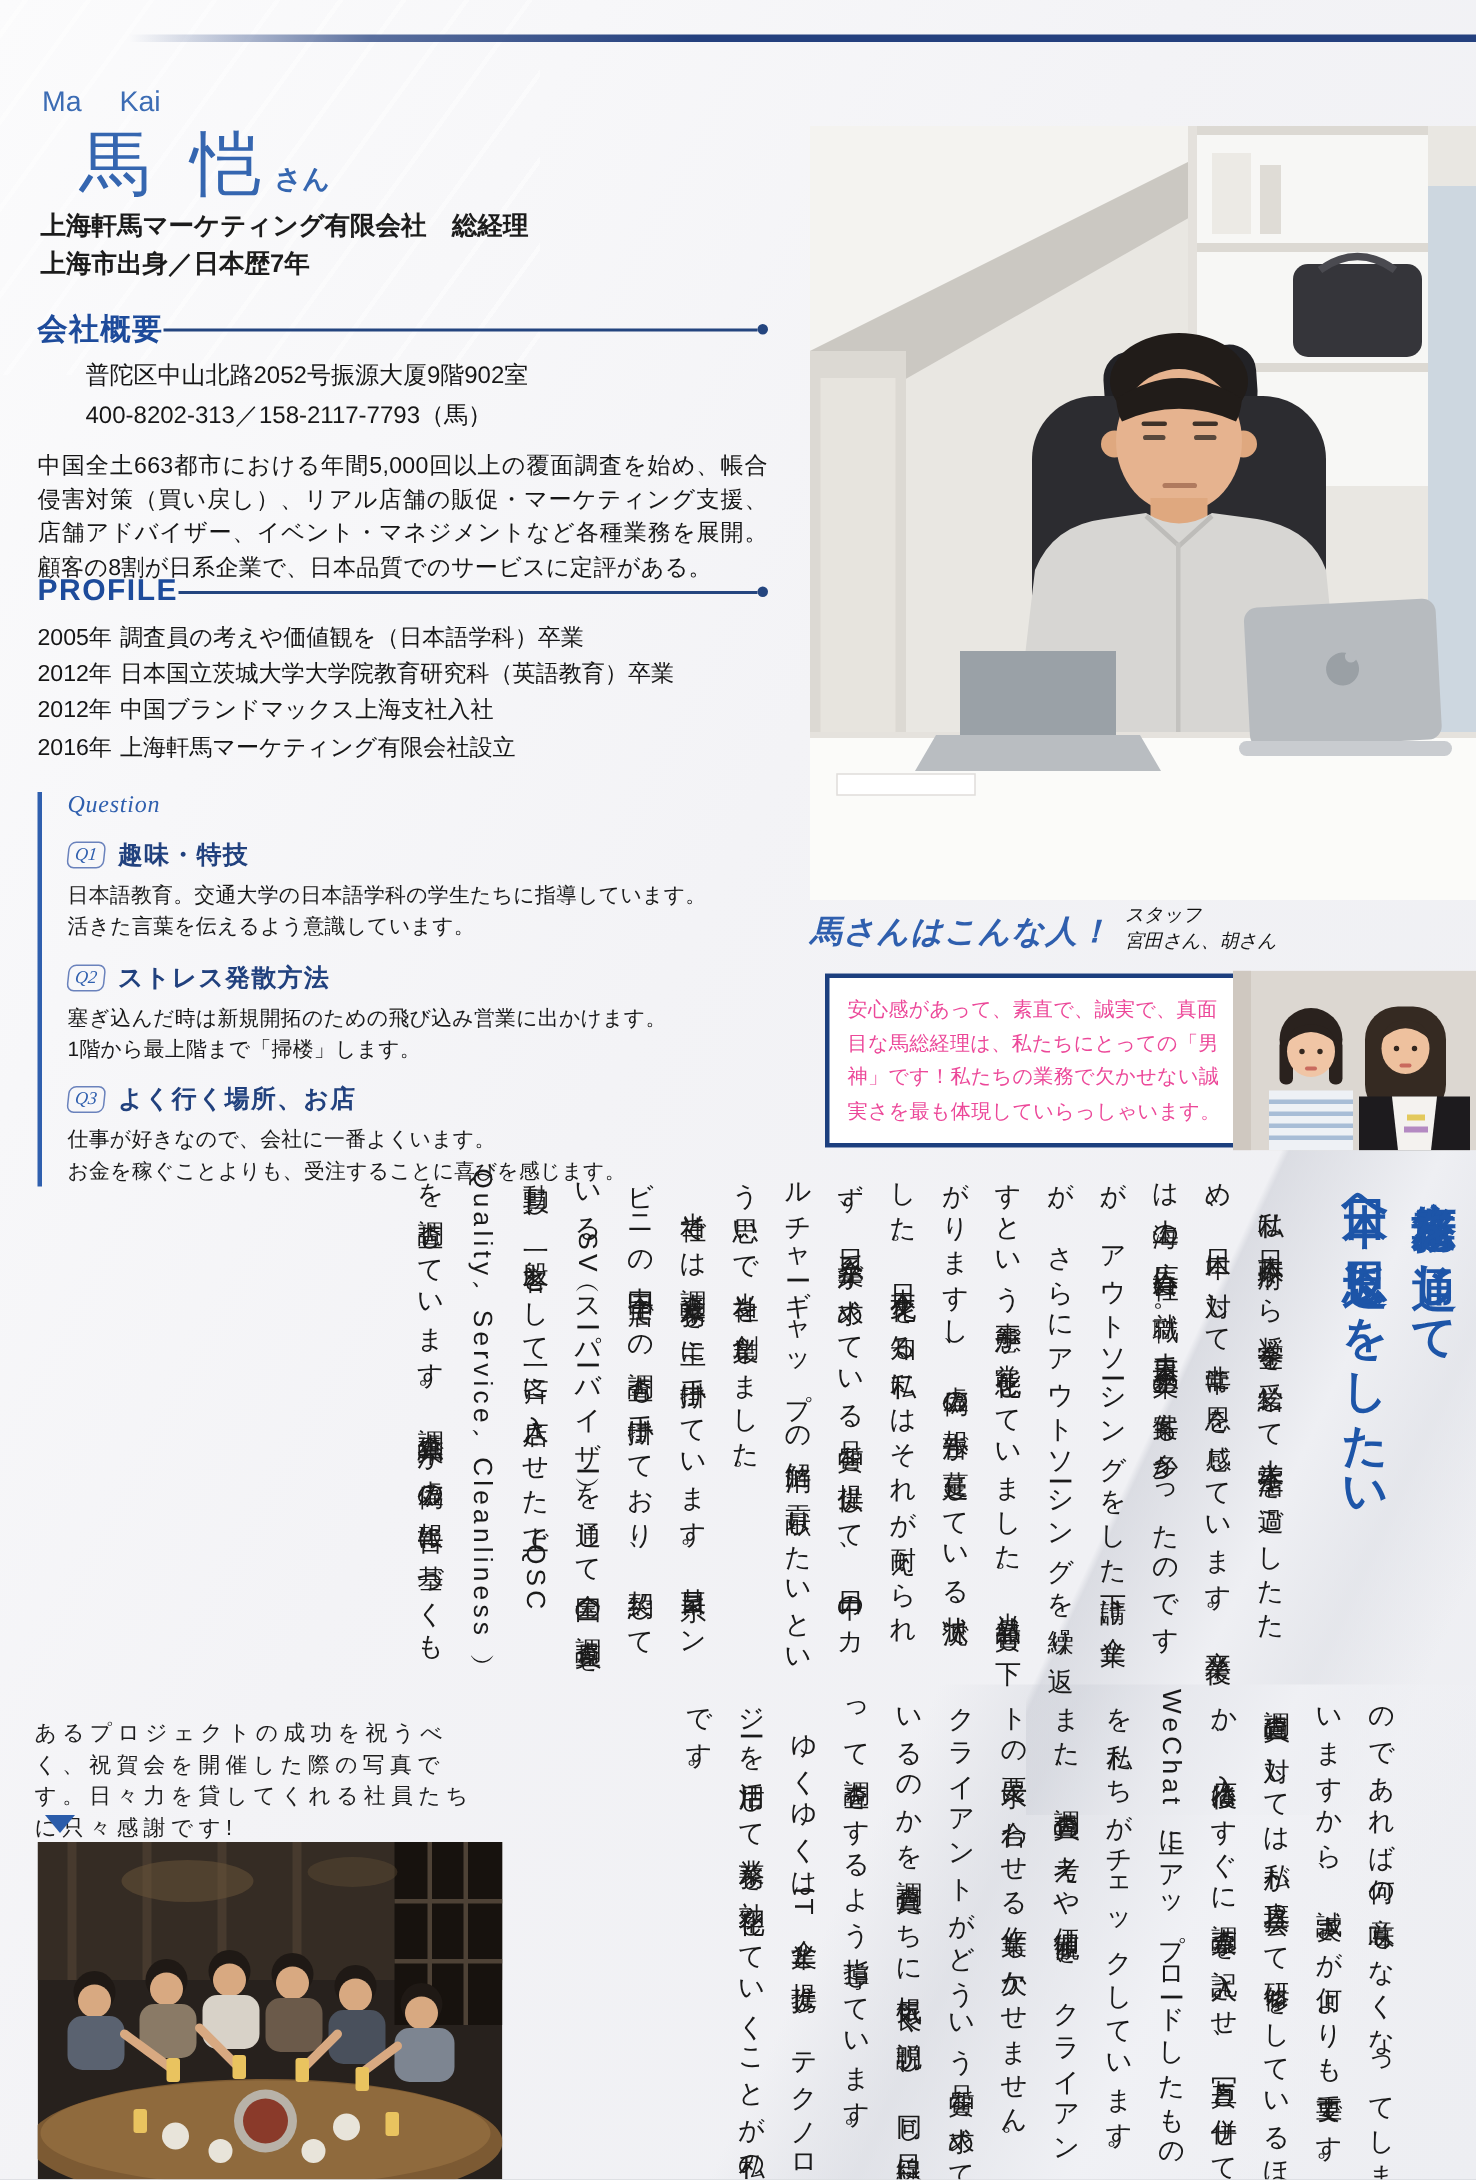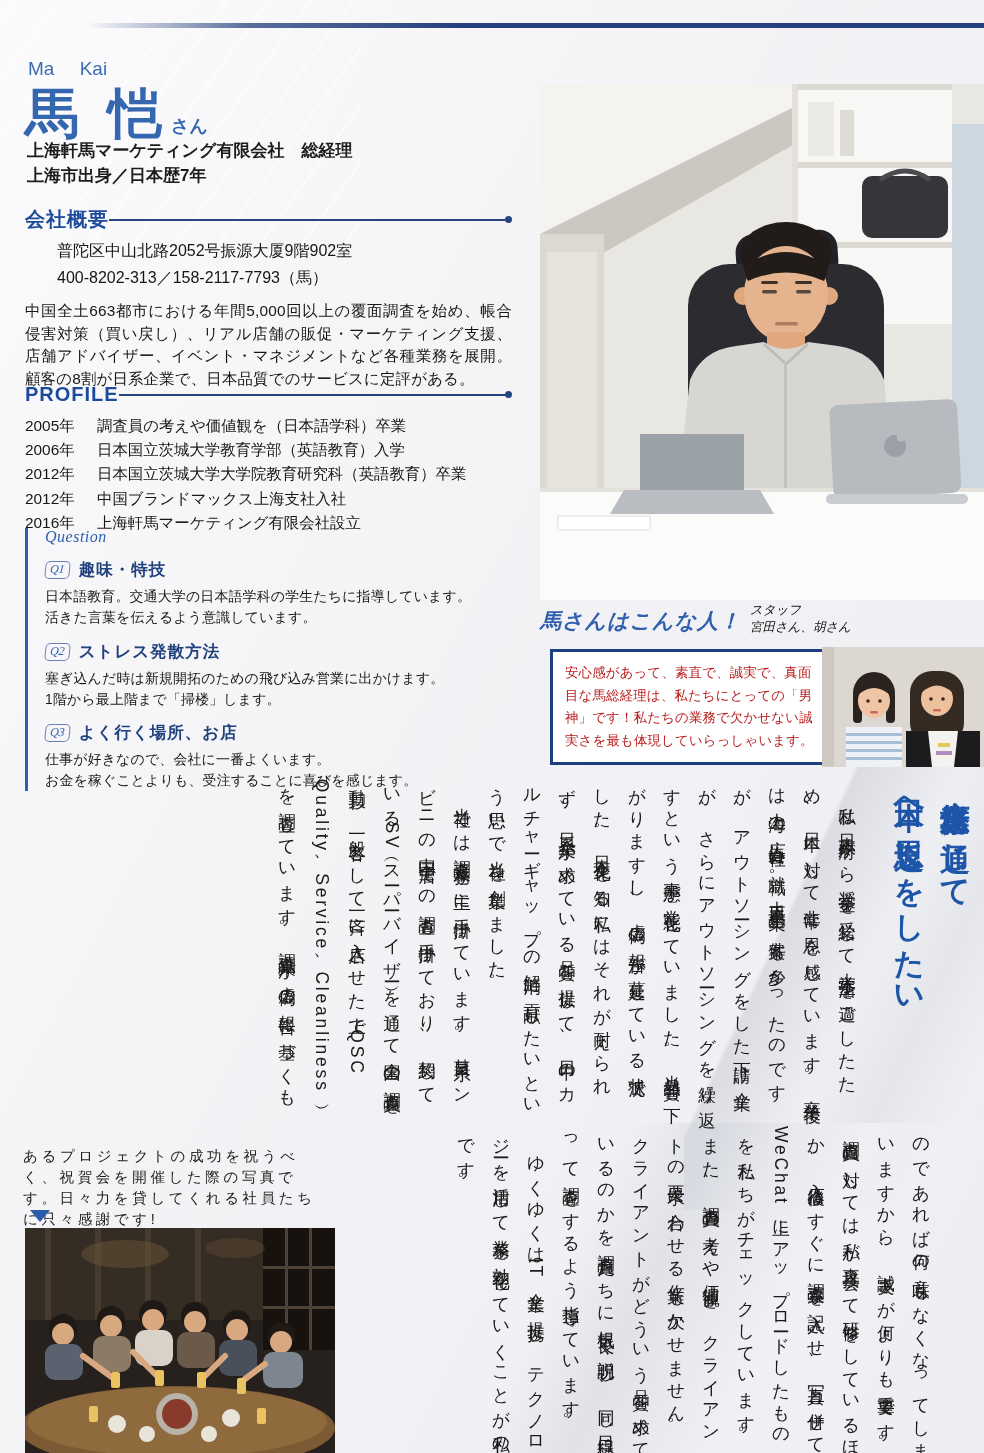--- a/index.html
+++ b/index.html
@@ -15,57 +15,57 @@
     background:linear-gradient(115deg,rgba(0,0,0,0) 38%,rgba(198,201,210,.5) 39%,rgba(238,239,243,.95) 58%,rgba(222,224,230,.6) 72%,rgba(0,0,0,0) 86%);}
   .streak.s-bottomright{right:-40px;bottom:-30px;width:640px;height:360px;
     background:linear-gradient(115deg,rgba(0,0,0,0) 30%,rgba(206,209,217,.45) 42%,rgba(240,241,245,.9) 60%,rgba(0,0,0,0) 78%);}
 
   .top-rule{position:absolute;left:86px;top:23px;width:898px;height:5px;
     background:linear-gradient(to right,rgba(36,64,126,0),rgba(36,64,126,.75) 18%,#24407e 42%);}
 
   
   .kicker{position:absolute;left:28px;top:58px;font-size:19px;color:#3c6cb4;word-spacing:20px;}
   .name-row{position:absolute;left:25px;top:78px;color:#3566b0;white-space:nowrap;}
-  .name-main{font-size:54px;font-weight:700;letter-spacing:7px;}
+  .name-main{font-size:47px;font-weight:400;letter-spacing:7px;margin-left:28px;}
   .name-hono{font-size:18px;font-weight:700;margin-left:2px;}
   .title-line{position:absolute;left:27px;top:139px;font-size:17px;font-weight:600;color:#1c1c1c;}
   .origin-line{position:absolute;left:27px;top:164px;font-size:17px;font-weight:600;color:#1c1c1c;}
 
   .section-head{display:flex;align-items:center;color:#1d4b9b;font-weight:700;font-size:20px;letter-spacing:1px;}
   .sh-rule{flex:1;height:2px;background:#24457f;}
   .sh-dot{width:7px;height:7px;border-radius:50%;background:#24457f;flex:none;}
 
   .company-section{position:absolute;left:25px;top:206px;width:487px;}
   .company-address,.company-phone{font-size:16px;line-height:1.42;color:#161616;margin-top:4px;margin-left:32px;}
   .company-address{margin-top:7px;}
   .company-desc{margin-top:11px;font-size:15.4px;line-height:1.46;letter-spacing:.2px;text-align:justify;color:#161616;}
 
   .profile-section{position:absolute;left:25px;top:383px;width:487px;}
   .profile-rows{margin-top:8px;}
-  .profile-row{display:flex;gap:17px;font-size:15.4px;line-height:1.57;color:#161616;}
+  .profile-row{display:flex;gap:0;font-size:15.4px;line-height:1.57;color:#161616;}
   .profile-year{width:55px;flex:none;}
 
   .question-section{position:absolute;left:25px;top:528px;width:470px;border-left:3px solid #2f5fae;padding-left:17px;}
   .q-heading{font-family:"Liberation Serif","DejaVu Serif",serif;font-style:italic;font-size:16px;color:#2f5fae;letter-spacing:.5px;}
   .q-item{margin-top:13px;}
   .q-head{display:flex;align-items:center;gap:9px;}
   .q-badge{border:1.5px solid #6a82bc;color:#2f5fae;border-radius:5px;font-style:italic;font-size:12px;
     padding:0 4px 1px;transform:skewX(-6deg);font-family:"Liberation Serif","DejaVu Serif",serif;}
   .q-label{font-weight:700;font-size:16.5px;color:#21417e;letter-spacing:1px;}
   .q-answer{margin-top:5px;font-size:13.9px;line-height:1.5;white-space:pre-line;color:#191919;letter-spacing:.2px;}
 
   
   .main-photo{position:absolute;left:540px;top:84px;width:444px;height:516px;overflow:hidden;}
   .staff-section{position:absolute;left:540px;top:602px;width:444px;}
   .staff-header{display:flex;gap:9px;align-items:flex-end;font-style:italic;}
   .staff-title{font-size:21px;font-weight:700;color:#2f5fae;letter-spacing:1px;margin:2px 0 0;}
   .staff-names{font-size:12.5px;color:#111;line-height:1.32;}
   .staff-body{position:relative;margin-top:10px;height:135px;}
   .bubble{position:absolute;left:10px;top:4px;width:254px;border:3px solid #1c3f7e;background:#fff;
-    padding:10px 12px;font-size:13.4px;line-height:1.68;letter-spacing:.2px;color:#b91c1c;}
+    padding:10px 12px;font-size:13.4px;line-height:1.68;letter-spacing:.2px;color:#ec4899;}
   .bubble-arrow-outer{position:absolute;right:-17px;top:46px;width:0;height:0;
     border-top:13px solid transparent;border-bottom:13px solid transparent;border-left:17px solid #1c3f7e;}
   .bubble-arrow-inner{position:absolute;right:-9px;top:51px;width:0;height:0;
     border-top:8px solid transparent;border-bottom:8px solid transparent;border-left:11px solid #fff;}
   .staff-photo{position:absolute;right:0;top:2px;width:162px;height:120px;overflow:hidden;}
 
   
   .article-top{position:absolute;left:14px;top:776px;width:964px;height:334px;
     writing-mode:vertical-rl;-webkit-writing-mode:vertical-rl;text-orientation:mixed;}
   .article-title{margin:0 0 0 22px;color:#1d55a8;font-weight:700;font-size:30px;line-height:46px;letter-spacing:2px;}
@@ -113,24 +113,20 @@
   <div class="profile-section">
     <div class="section-head">
       <span>PROFILE</span>
       <span class="sh-rule"></span>
       <span class="sh-dot"></span>
     </div>
     <div class="profile-rows">
       <div class="profile-row">
         <span class="profile-year">2005年</span>
         <span>調査員の考えや価値観を（日本語学科）卒業</span>
-      </div>
-      <div class="profile-row">
-        <span class="profile-year">2006年</span>
-        <span>日本国立茨城大学教育学部（英語教育）入学</span>
       </div>
       <div class="profile-row">
         <span class="profile-year">2012年</span>
         <span>日本国立茨城大学大学院教育研究科（英語教育）卒業</span>
       </div>
       <div class="profile-row">
         <span class="profile-year">2012年</span>
         <span>中国ブランドマックス上海支社入社</span>
       </div>
       <div class="profile-row">

